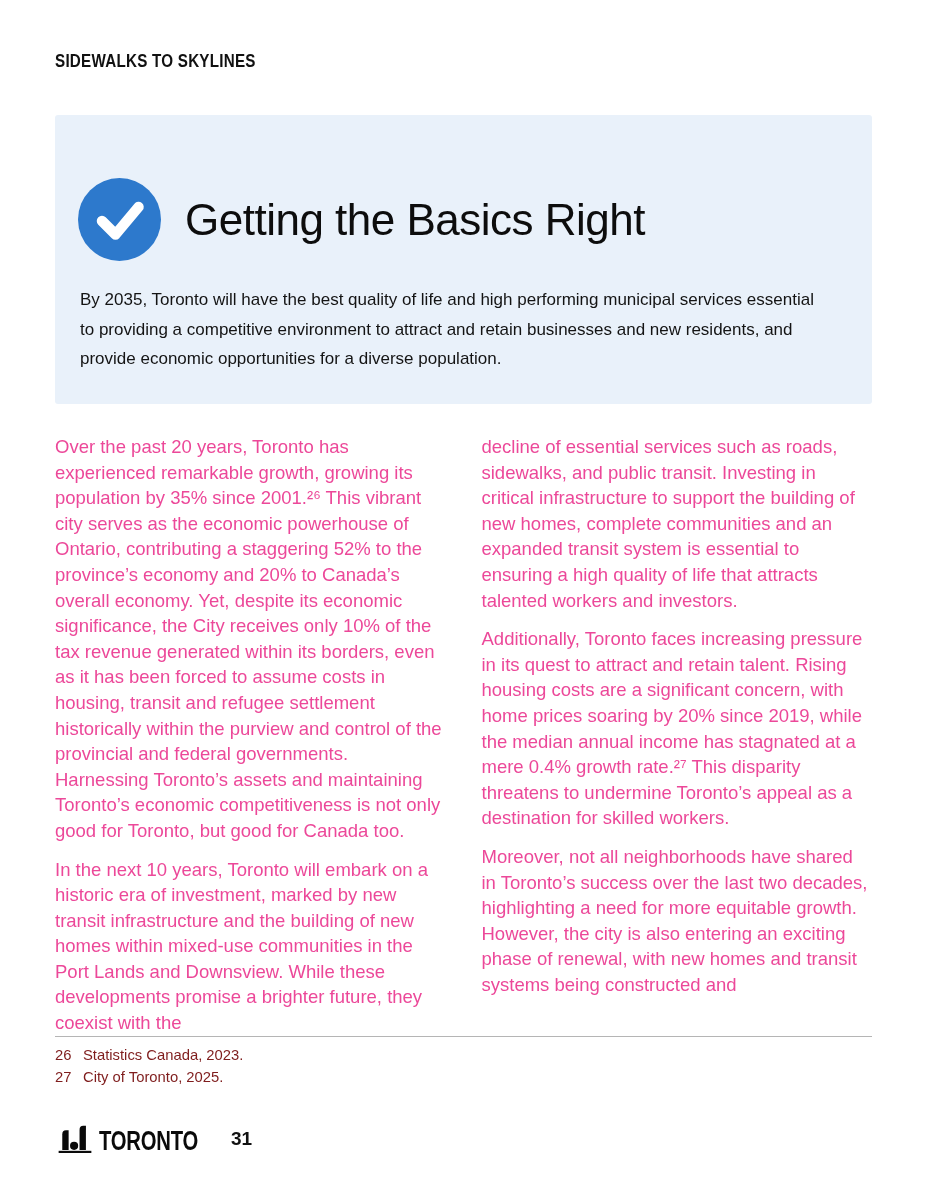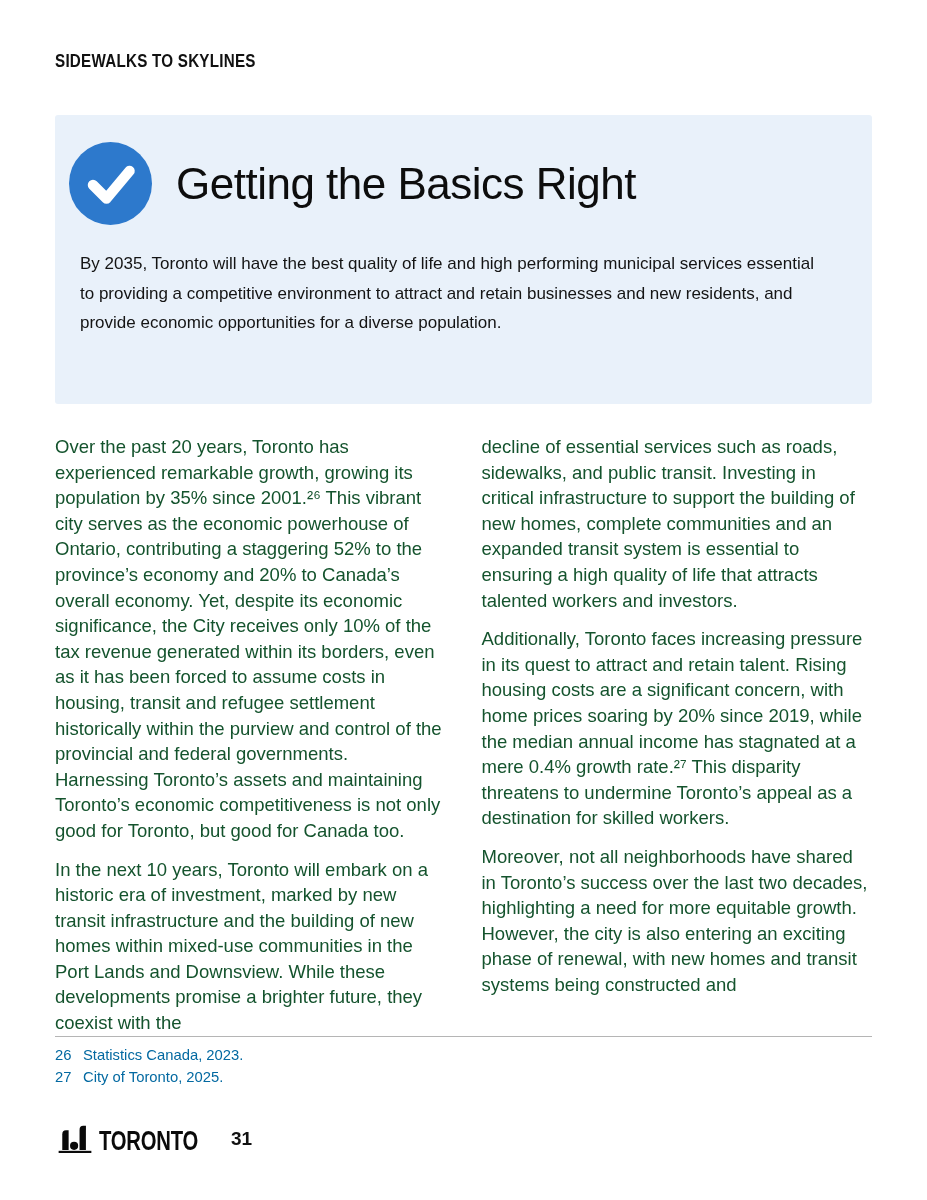--- a/index.html
+++ b/index.html
@@ -39,21 +39,22 @@
     top: 115px;
     left: 55px;
     width: 817px;
     height: 289px;
     background: #e9f1fa;
     border-radius: 3px;
   }
   .callout-head {
     display: flex;
     align-items: center;
-    padding: 27px 0 0 14px;
+    padding: 27px 0 0 23px;
+    margin-top: 36px;
   }
   .check-circle {
     width: 83px;
     height: 83px;
     flex: 0 0 83px;
   }
   .callout-title {
     font-size: 44px;
     font-weight: 400;
     letter-spacing: -0.5px;
@@ -75,42 +76,42 @@
     top: 434px;
     left: 55px;
     width: 817px;
     display: flex;
     gap: 36px;
   }
   .column { width: 392px; }
   .column p {
     font-size: 18.5px;
     line-height: 25.6px;
-    color: #14532d;
+    color: #ec4899;
     margin-bottom: 13px;
   }
 
   
   .footnotes-block {
     position: absolute;
     top: 1036px;
     left: 55px;
     width: 817px;
   }
   .footnote-rule {
     border: none;
     border-top: 1px solid #b5b5b5;
     height: 0;
     margin-bottom: 8px;
   }
   .footnote-row {
     display: flex;
     font-size: 14.8px;
     line-height: 21.5px;
-    color: #0369a1;
+    color: #7f1d1d;
   }
   .footnote-number { width: 28px; flex: 0 0 28px; }
 
   
   .page-footer {
     position: absolute;
     top: 1121px;
     left: 55px;
     right: 55px;
     display: flex;

